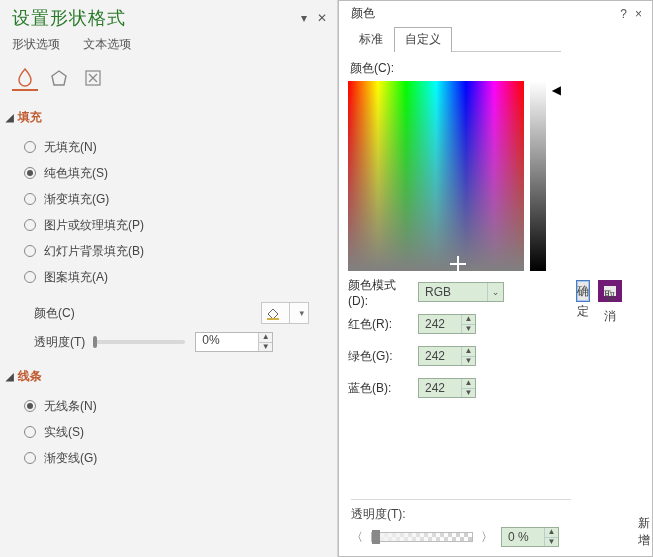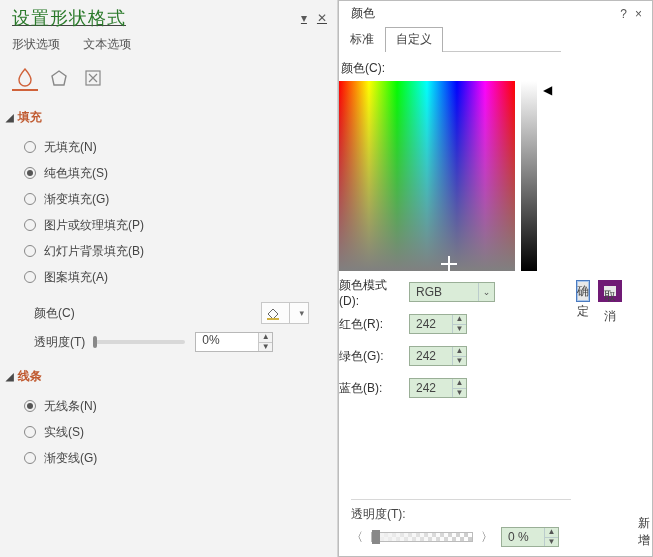--- a/index.html
+++ b/index.html
@@ -1,18 +1,18 @@
 <!DOCTYPE html>
 <html><head>
 <meta charset="utf-8">
 <style>
   * { box-sizing: border-box; margin: 0; padding: 0; }
   body { font-family: "Microsoft YaHei", "Segoe UI", sans-serif; font-size: 12px; color: #444; background:#fff; width:653px; height:557px; overflow:hidden; position:relative; }
   .pane-left { position:absolute; left:0; top:0; width:338px; height:557px; background:#f3f3f3; border-right:1px solid #d4d4d4; }
-  .pane-left .header { display:flex; align-items:center; justify-content:space-between; padding:6px 10px 2px 12px;text-decoration:underline; }
+  .pane-left .header { display:flex; align-items:center; justify-content:space-between; padding:6px 10px 2px 12px; }
   .pane-left .header h1 { font-size:18px; font-weight:400; color:#2a7a2a; letter-spacing:1px; }
   .pane-left .header .hdr-ctrls { display:flex; gap:10px; color:#5a5a5a; }
   .pane-left .tabs { padding:4px 12px 8px 12px; }
   .pane-left .tabs span { margin-right:20px; color:#555; cursor:pointer; }
   .iconbar { display:flex; gap:8px; padding:4px 12px 12px 12px; align-items:center; }
   .iconbtn { width:26px; height:26px; display:flex; align-items:center; justify-content:center; color:#777; }
   .iconbtn svg { width:20px; height:20px; }
   .iconbtn.active { border-bottom:2px solid #d0623a; }
   .iconbtn.active svg { stroke:#d0623a; fill:none; }
   .section-head { display:flex; align-items:center; gap:4px; padding:6px 8px 6px 6px; color:#c05a30; font-weight:600; cursor:pointer; }
@@ -35,21 +35,21 @@
   .numbox input, .numbox .val { width:62px; height:18px; border:none; background:#fff; padding:0 6px; font-size:12px; }
   .numbox .spin { display:flex; flex-direction:column; width:14px; }
   .numbox .spin span { height:9px; line-height:7px; font-size:8px; text-align:center; color:#555; border-left:1px solid #c8c8c8; cursor:pointer; }
   .numbox .spin span+span { border-top:1px solid #c8c8c8; }
 
   
   .dialog { position:absolute; left:338px; top:0; width:315px; height:557px; background:#fff; border:1px solid #bcbcbc; }
   .dlg-title { display:flex; align-items:center; justify-content:space-between; padding:4px 10px 4px 12px; font-size:12px; color:#333; }
   .dlg-title .tctrls { display:flex; gap:8px; color:#555; }
   .dlg-body { position:relative; height:calc(100% - 26px); }
-  .dlg-left { position:absolute; left:0; top:0; width:230px; bottom:0; padding:4px 8px 4px 0; }
+  .dlg-left { position:absolute; left:0; top:0; width:230px; bottom:0; padding:4px 8px 4px 9px; }
   .dlg-right { position:absolute; right:0; top:0; width:84px; bottom:0; padding:6px 8px; display:flex; flex-direction:row; align-items:center; gap:8px; }
   .tabrow { display:flex; align-items:flex-end; height:22px; border-bottom:1px solid #c8c8c8; }
   .tab { padding:3px 10px 4px; border:1px solid transparent; border-bottom:none; color:#444; cursor:pointer; background:#fff; position:relative; top:1px; }
   .tab.active { border-color:#b0b0b0; background:#fff; }
   .tab.active::after { content:""; position:absolute; left:0; right:0; bottom:-1px; height:1px; background:#fff; }
   .lbl-row { padding:8px 0 4px 2px; color:#333; }
   .picker-wrap { display:flex; gap:6px; }
   .picker { width:176px; height:190px; position:relative; background:#888; overflow:hidden; }
   .picker .hue { position:absolute; inset:0; background: linear-gradient(to right, #ff0000 0%, #ffff00 17%, #00ff00 33%, #00ffff 50%, #0000ff 67%, #ff00ff 83%, #ff0000 100%); }
   .picker .sat { position:absolute; inset:0; background: linear-gradient(to top, #808080 0%, rgba(128,128,128,0) 100%); }

